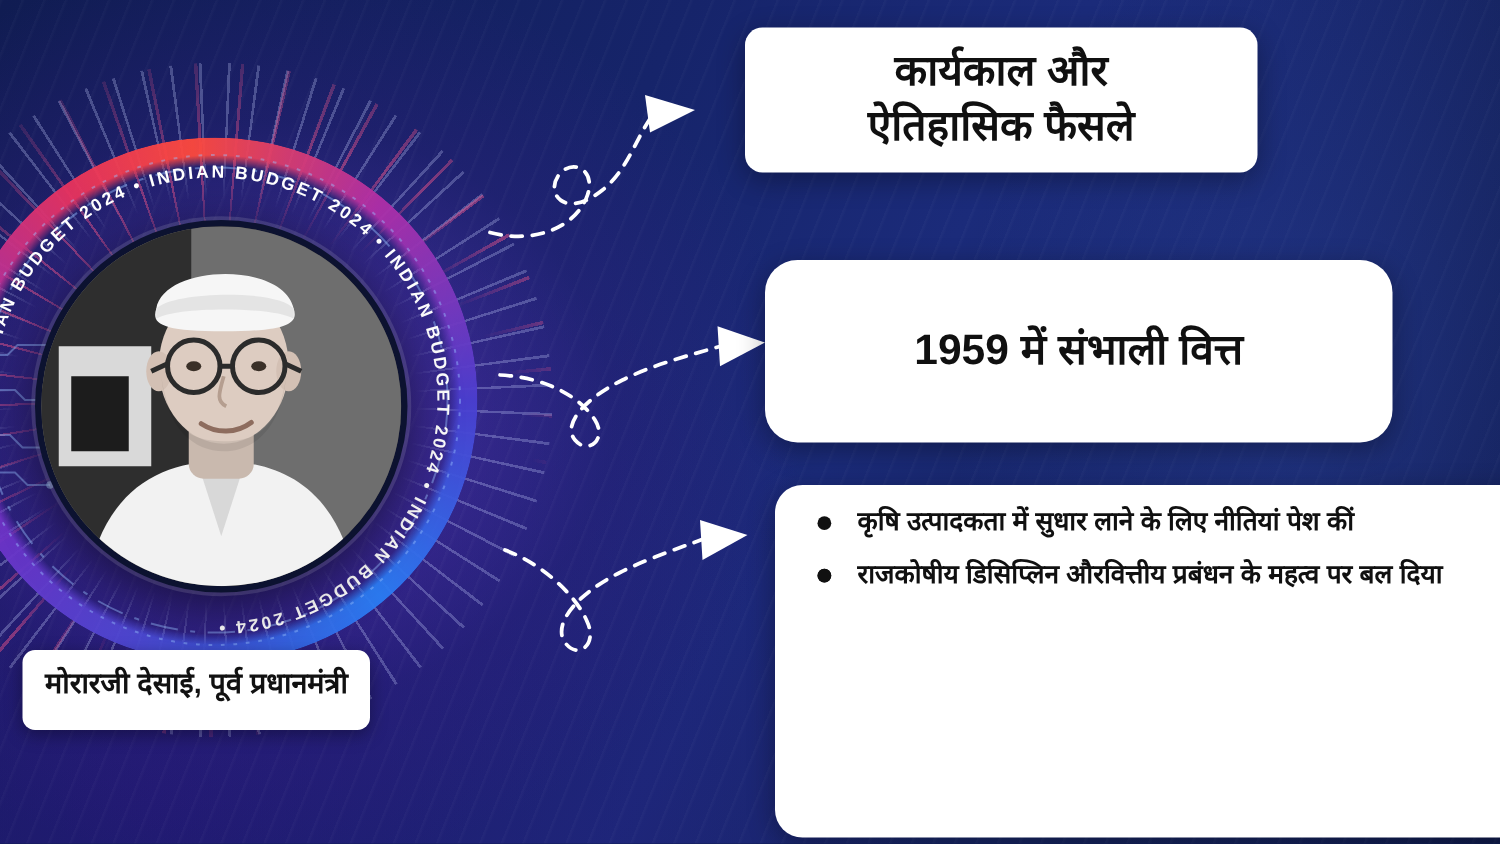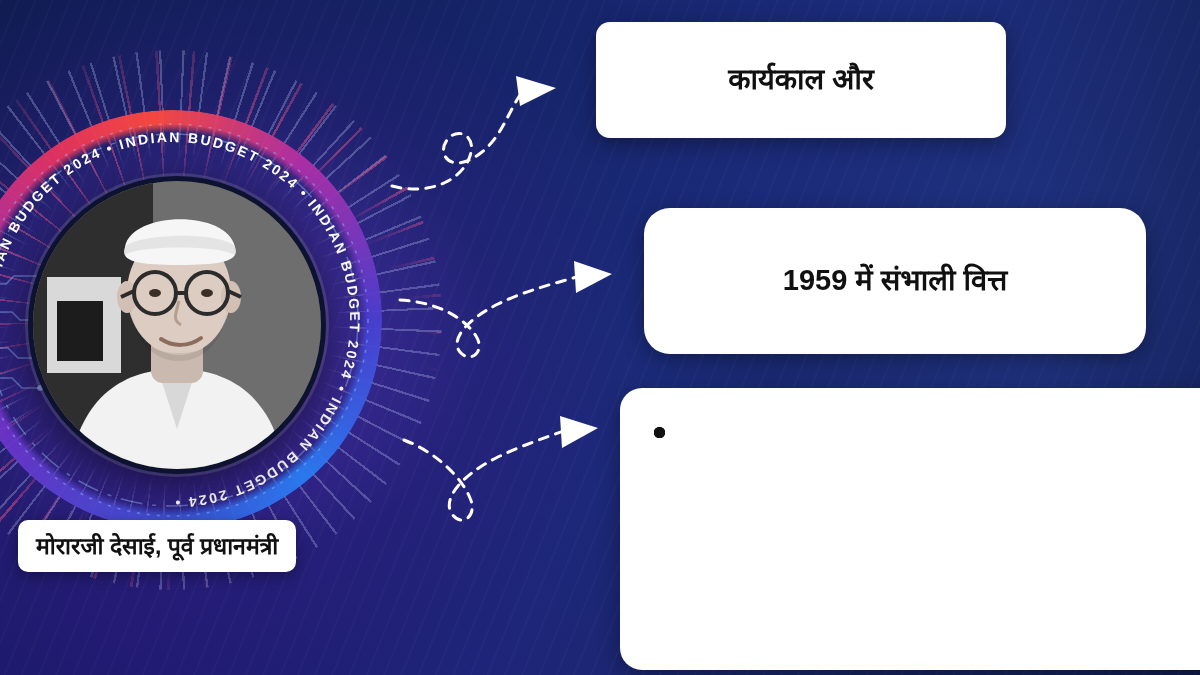--- a/index.html
+++ b/index.html
@@ -115,21 +115,21 @@
   }
   .portrait svg { display: block; }
 
   .caption {
     position: absolute;
     left: 18px;
     top: 520px;
     background: #ffffff;
     color: #111;
     border-radius: 10px;
-    padding: 9px 18px 11px;
+    padding: 9px 18px 23px;
     font-size: 23px;
     font-weight: bold;
     white-space: nowrap;
     box-shadow: 0 4px 14px rgba(0,0,0,0.35);
   }
 
   
   .card {
     position: absolute;
     background: #ffffff;
@@ -139,35 +139,35 @@
   }
   .card.c1 {
     left: 596px; top: 22px;
     width: 382px; min-height: 96px;
     border-radius: 14px;
     display: flex; flex-direction: column;
     align-items: center; justify-content: center;
     padding: 10px 14px;
   }
   .card.c2 {
-    left: 644px; top: 208px;
+    left: 612px; top: 208px;
     width: 466px; min-height: 126px;
     border-radius: 26px;
     display: flex; flex-direction: column;
     align-items: center; justify-content: center;
     padding: 10px 18px;
   }
   .card.c3 {
     left: 620px; top: 388px;
     width: 560px; min-height: 248px;
     border-radius: 22px;
     padding: 16px 22px 18px 26px;
   }
   .card-line {
-    font-size: 29px;
+    font-size: 34px;
     font-weight: bold;
     line-height: 1.28;
     text-align: center;
   }
   .bullets {
     margin: 0;
     padding: 0;
     list-style: none;
   }
   .bullets li {
@@ -294,33 +294,36 @@
       <polygon points="574,261 612,274 576,293"></polygon>
     </g>
     <g>
       <path d="M404 440 C436 452 462 478 470 498 C478 516 462 528 452 514 C442 500 460 476 496 458 C522 445 548 437 566 430"></path>
       <polygon points="560,416 598,428 562,448"></polygon>
     </g>
   </svg>
 
   <div class="card c1">
     <div class="card-line">कार्यकाल और</div>
+    <div class="card-line">ऐतिहासिक फैसले</div>
   </div>
 
   <div class="card c2">
     <div class="card-line">1959 में संभाली वित्त</div>
   </div>
 
   <div class="card c3">
     <ul class="bullets">
       <li>
         <span class="dot"></span>
+        <span>कृषि उत्पादकता में सुधार लाने के लिए नीतियां पेश कीं</span>
       </li>
       <li>
         <span class="dot"></span>
       </li>
       <li>
         <span class="dot"></span>
+        <span>राजकोषीय डिसिप्लिन औरवित्तीय प्रबंधन के महत्व पर बल दिया</span>
       </li>
     </ul>
   </div>
 
 </div>
 
 </body></html>

